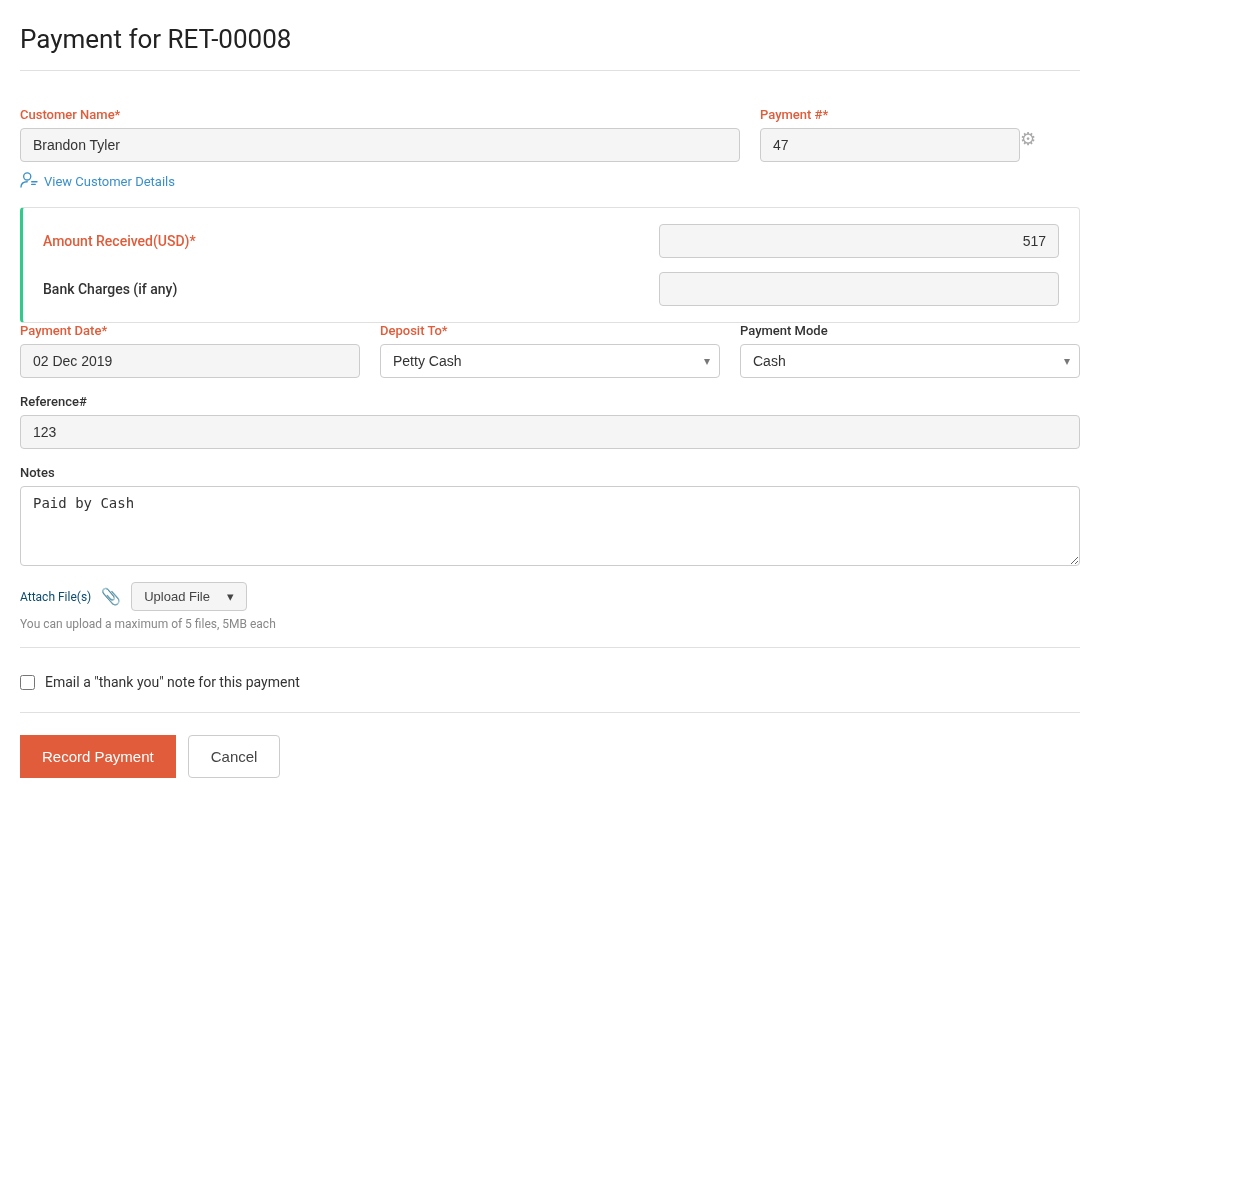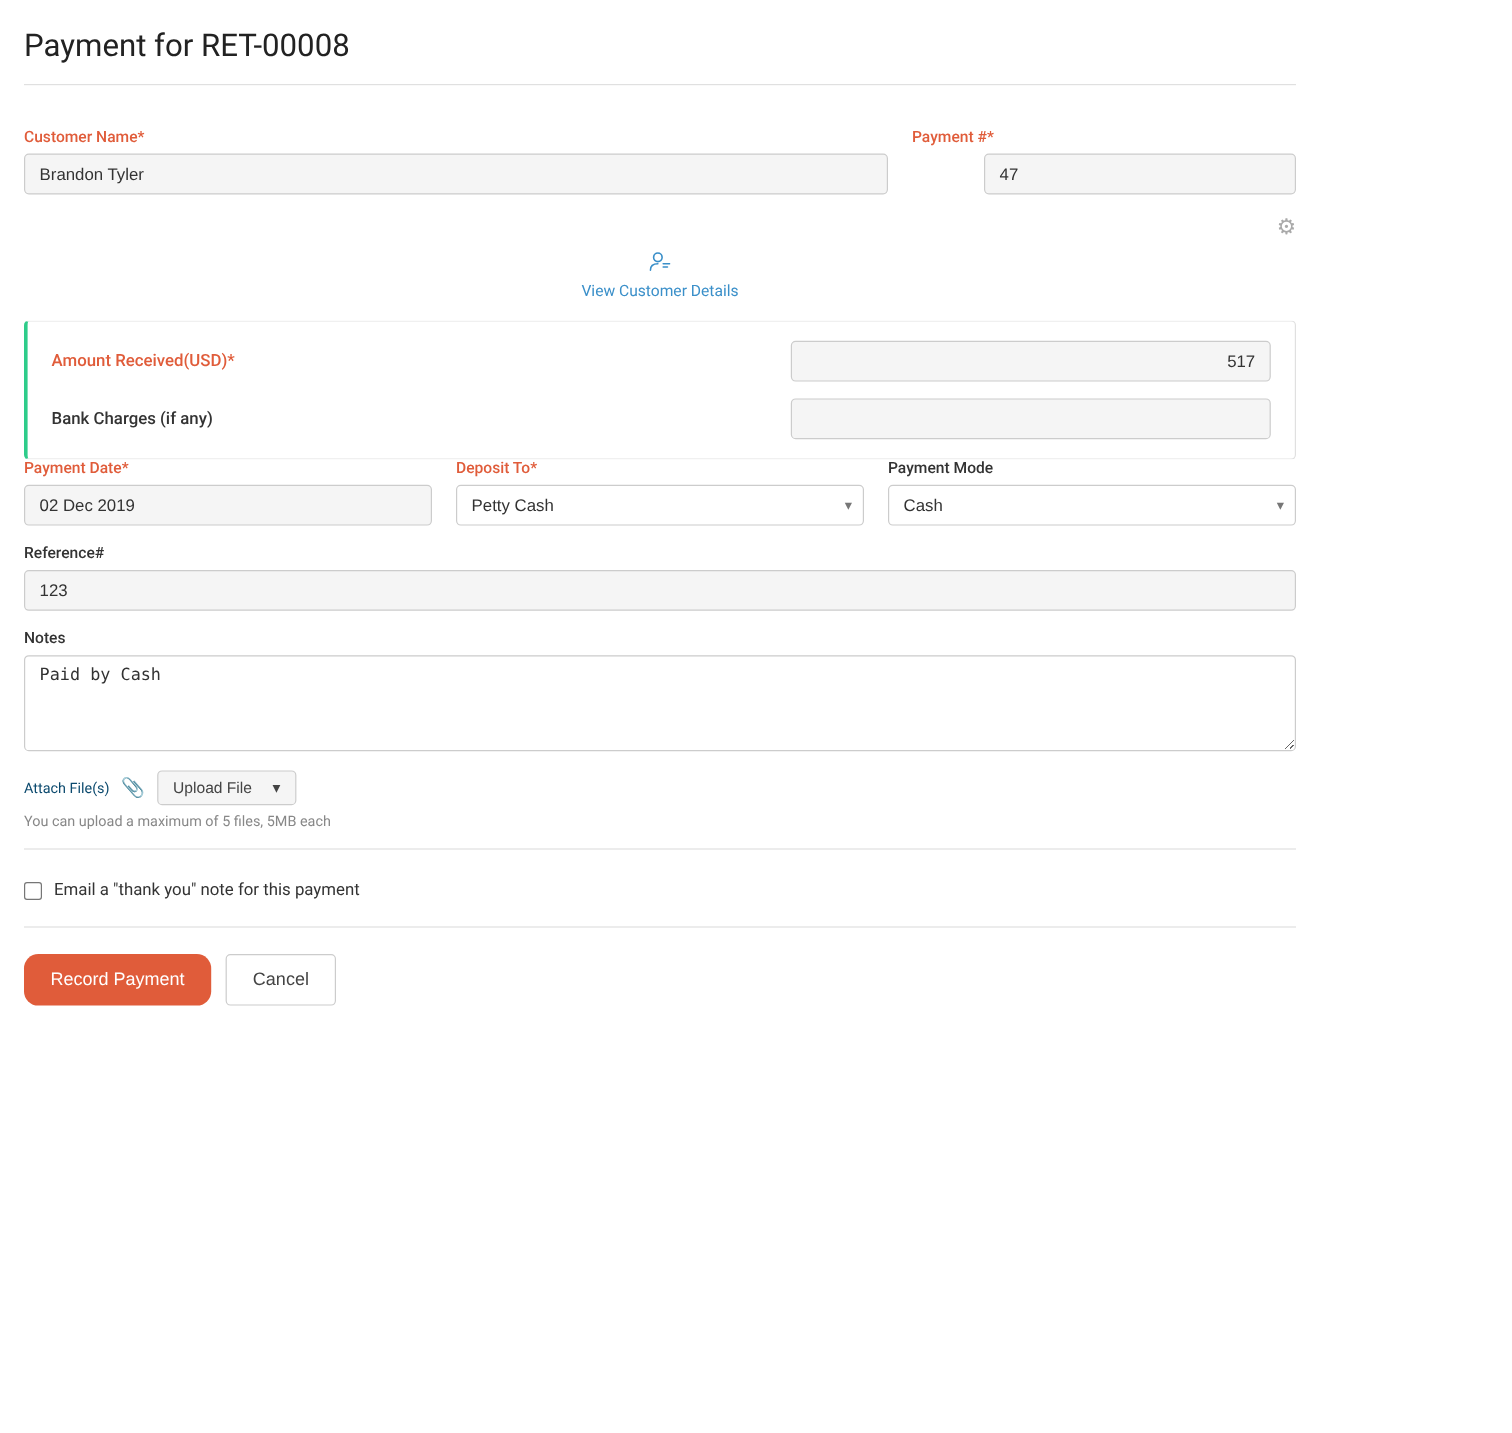--- a/index.html
+++ b/index.html
@@ -44,23 +44,22 @@
       font-size: 13px;
       color: #e05c3a;
       font-weight: 500;
       margin-bottom: 2px;
     }
     .field-label.black {
       color: #333;
     }
     .input-with-icon {
       display: flex;
-      align-items: flex-end;
-      gap: 16px;
-      flex-direction: column;
+      align-items: flex-start;
+      gap: 0;
     }
     input[type="text"], input[type="number"], textarea, select {
       border: 1px solid #ccc;
       border-radius: 4px;
       padding: 8px 12px;
       font-size: 14px;
       color: #333;
       background: #f5f5f5;
       outline: none;
     }
@@ -80,21 +79,20 @@
     .view-customer-link {
       display: flex;
       align-items: center;
       gap: 6px;
       color: #3a8fc9;
       font-size: 13px;
       cursor: pointer;
       margin-top: 4px;
       margin-bottom: 16px;
       text-decoration: none;
-      flex-direction: column;
     }
     .amount-box {
       border: 1px solid #e0e0e0;
       border-left: 3px solid #2ecc8a;
       border-radius: 4px;
       padding: 16px 20px;
     }
     .amount-row {
       display: flex;
       align-items: center;
@@ -239,21 +237,21 @@
     }
     .action-row {
       display: flex;
       gap: 12px;
       padding-top: 10px;
     }
     .record-btn {
       background: #e05c3a;
       color: #fff;
       border: none;
-      border-radius: 12px;
+      border-radius: 0;
       padding: 12px 22px;
       font-size: 15px;
       cursor: pointer;
       font-weight: 500;
     }
     .cancel-btn {
       background: #fff;
       color: #444;
       border: 1px solid #ccc;
       border-radius: 4px;

